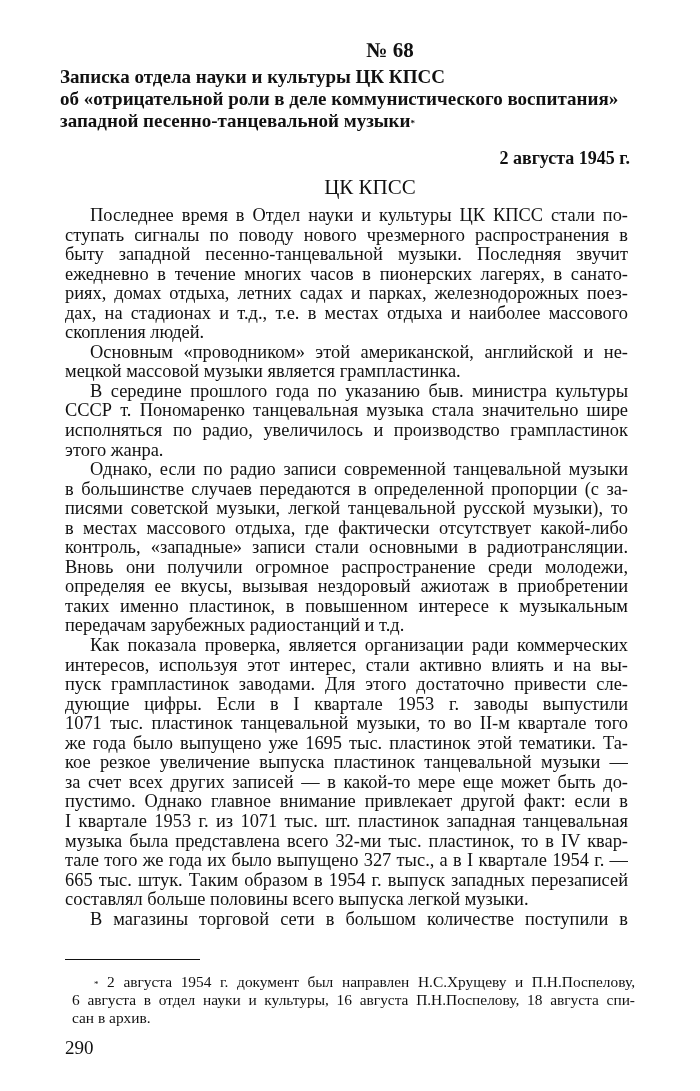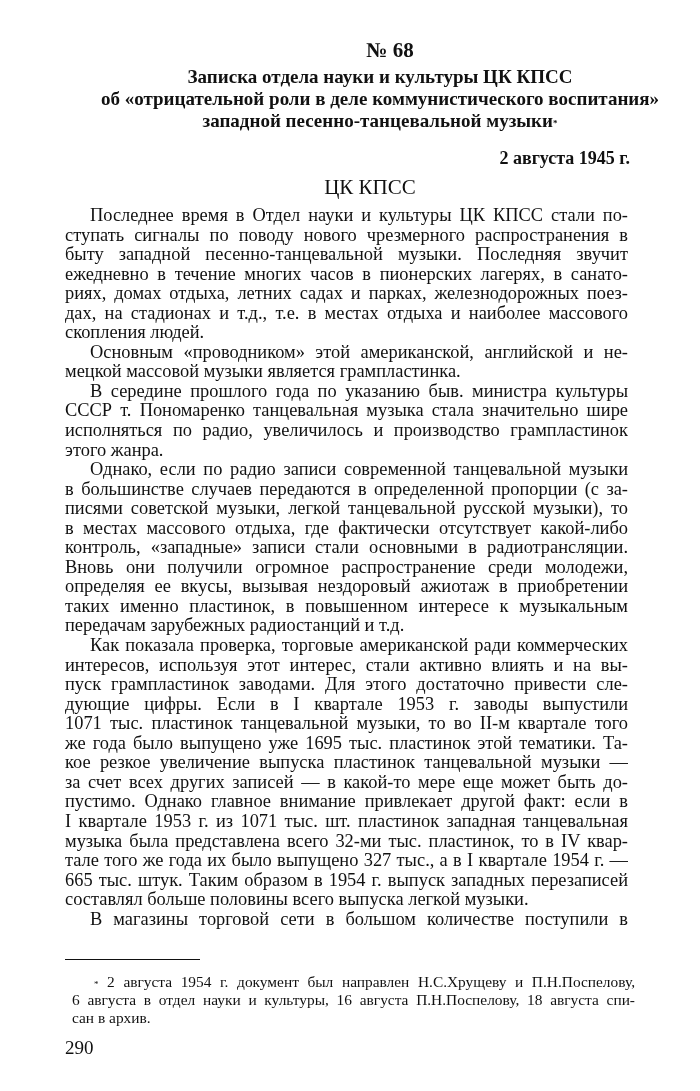--- a/index.html
+++ b/index.html
@@ -1,21 +1,21 @@
 <!DOCTYPE html>
 <html><head>
 <meta charset="utf-8">
 <style>
   html, body { margin: 0; padding: 0; background: #ffffff; }
   body { width: 700px; height: 1091px; position: relative; overflow: hidden; color: #111; }
   .page { position: absolute; left: 0; top: 0; width: 700px; height: 1091px; }
   .serif { font-family: "Liberation Serif", "DejaVu Serif", serif; }
   .num { position: absolute; left: 0; width: 700px; top: 38px; text-align: center;
          font-weight: bold; font-size: 21px; margin-left: 40px; }
-  .title { position: absolute; left: 60px; width: 640px; top: 66px; text-align: center;
+  .title { position: absolute; left: 60px; width: 640px; top: 66px; 
            font-weight: bold; font-size: 19px; line-height: 22px; margin: 0; }
   .title .tl { display: block; white-space: nowrap; }
   .date { position: absolute; right: 70px; top: 148px; font-weight: bold; font-size: 18px; }
   .addressee { position: absolute; left: 0; width: 700px; top: 175px; text-align: center; font-size: 21px; margin-left: 20px; }
   .body { position: absolute; left: 65px; width: 563px; top: 206px; font-size: 18.4px; line-height: 19.55px; }
   .ln { display: block; text-align: justify; text-align-last: justify; white-space: nowrap; height: 19.55px; overflow: visible; }
   .ln.last { text-align-last: left; }
   .ln.ind { padding-left: 25px; }
   .fn-rule { position: absolute; left: 65px; top: 959px; width: 135px; height: 0; border-top: 1.3px solid #111; }
   .footnote { position: absolute; left: 72px; width: 563px; top: 973px; font-size: 15.4px; line-height: 18px; }
@@ -56,21 +56,21 @@
       <span class="ln last">этого жанра.</span>
       <span class="ln ind">Однако, если по радио записи современной танцевальной музыки</span>
       <span class="ln">в большинстве случаев передаются в определенной пропорции (с за-</span>
       <span class="ln">писями советской музыки, легкой танцевальной русской музыки), то</span>
       <span class="ln">в местах массового отдыха, где фактически отсутствует какой-либо</span>
       <span class="ln">контроль, «западные» записи стали основными в радиотрансляции.</span>
       <span class="ln">Вновь они получили огромное распространение среди молодежи,</span>
       <span class="ln">определяя ее вкусы, вызывая нездоровый ажиотаж в приобретении</span>
       <span class="ln">таких именно пластинок, в повышенном интересе к музыкальным</span>
       <span class="ln last">передачам зарубежных радиостанций и т.д.</span>
-      <span class="ln ind">Как показала проверка, торговые американской ради коммерческих</span>
+      <span class="ln ind">Как показала проверка, является организации ради коммерческих</span>
       <span class="ln">интересов, используя этот интерес, стали активно влиять и на вы-</span>
       <span class="ln">пуск грампластинок заводами. Для этого достаточно привести сле-</span>
       <span class="ln">дующие цифры. Если в I квартале 1953 г. заводы выпустили</span>
       <span class="ln">1071 тыс. пластинок танцевальной музыки, то во II-м квартале того</span>
       <span class="ln">же года было выпущено уже 1695 тыс. пластинок этой тематики. Та-</span>
       <span class="ln">кое резкое увеличение выпуска пластинок танцевальной музыки —</span>
       <span class="ln">за счет всех других записей — в какой-то мере еще может быть до-</span>
       <span class="ln">пустимо. Однако главное внимание привлекает другой факт: если в</span>
       <span class="ln">I квартале 1953 г. из 1071 тыс. шт. пластинок западная танцевальная</span>
       <span class="ln">музыка была представлена всего 32-ми тыс. пластинок, то в IV квар-</span>

